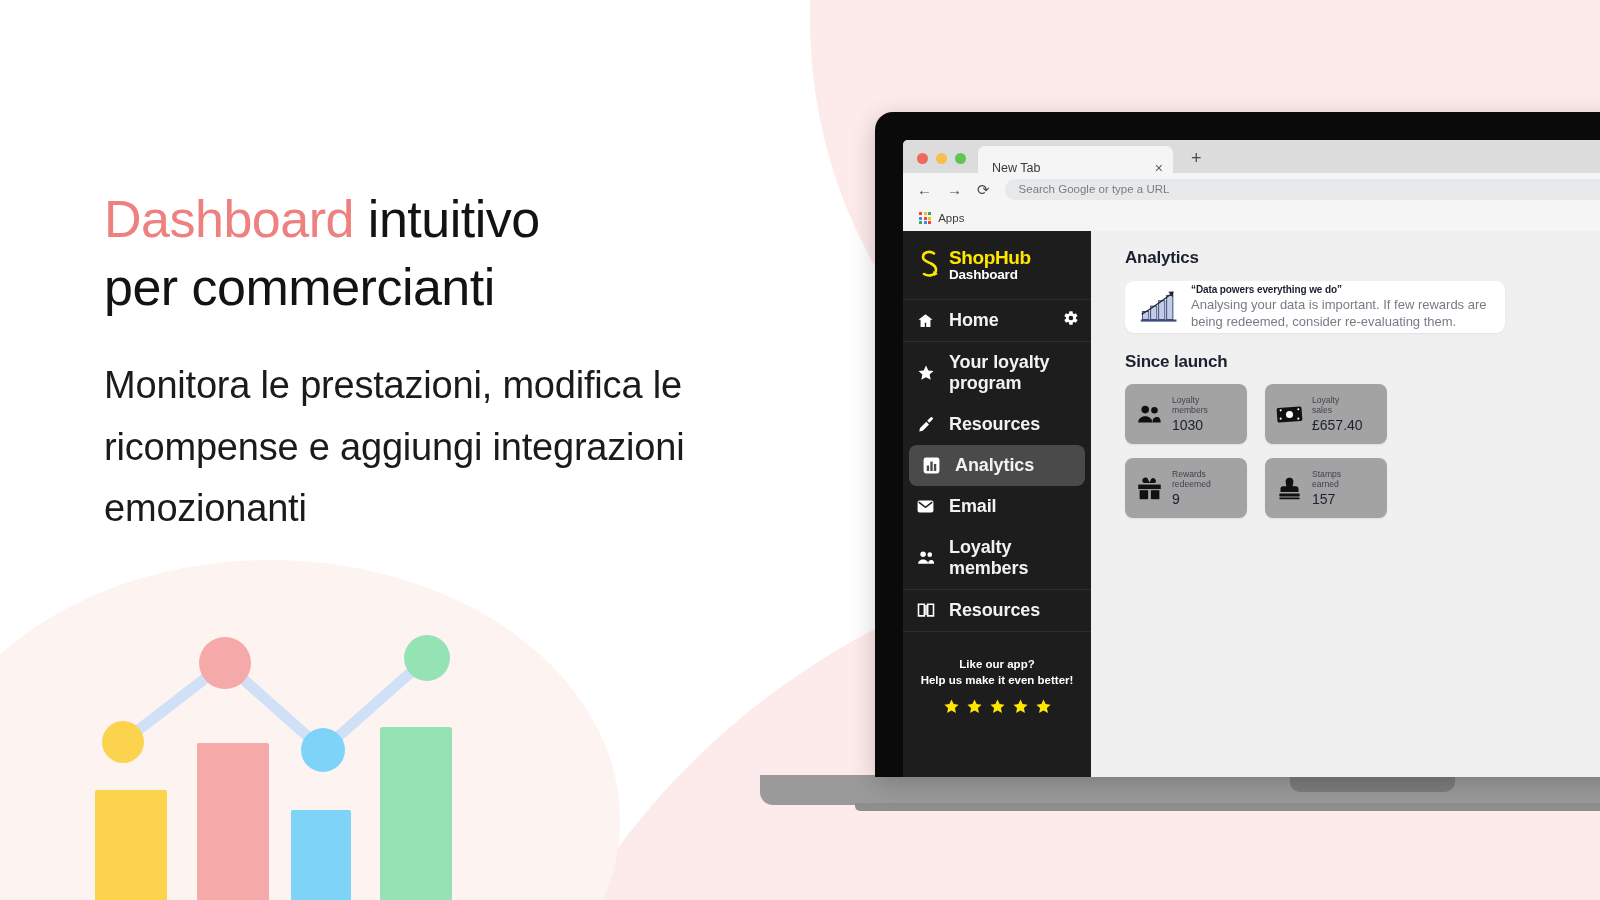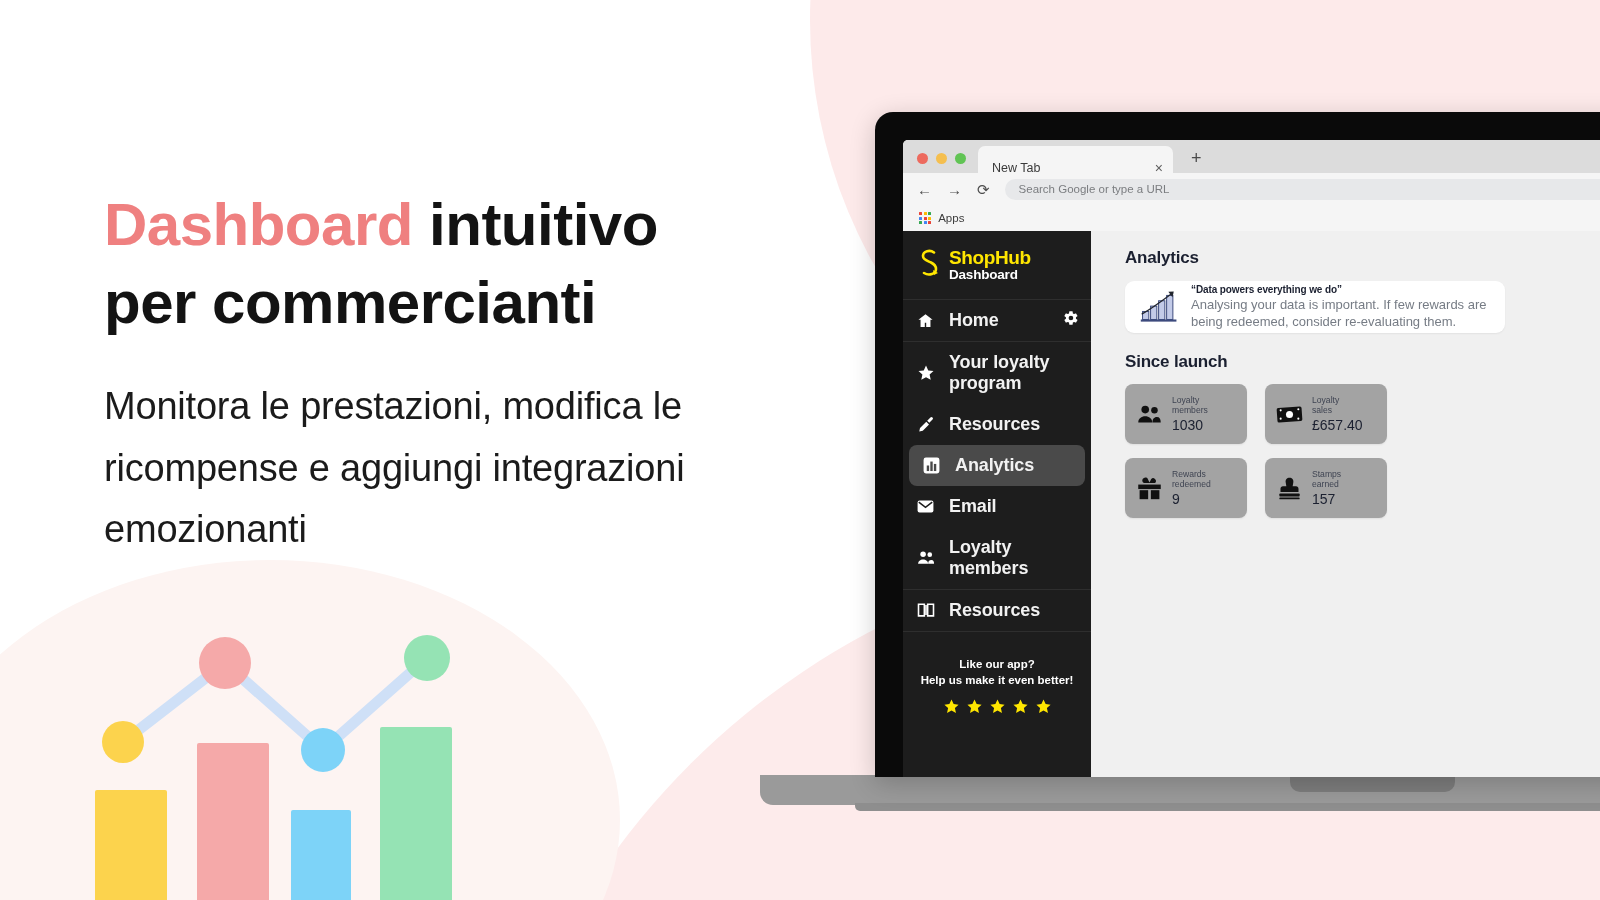--- a/index.html
+++ b/index.html
@@ -23,21 +23,21 @@
   }
   .blob-left-soft {
     position:absolute; left:-80px; top:560px;
     width:700px; height:520px; border-radius:50%;
     background:#fdf4f2; z-index:0;
   }
 
   
   .hero { position:absolute; left:104px; top:186px; width:730px; z-index:6; }
   .hero h1 {
-    font-size:60px; line-height:1.3; font-weight:700;
+    font-size:52px; line-height:1.3; font-weight:400;
     color:#131313; letter-spacing:-0.5px;
   }
   .hero h1 .accent { color:#ef8080; }
   .hero p {
     margin-top:34px; font-size:38px; line-height:1.62;
     font-weight:400; color:#1b1b1b; letter-spacing:-0.2px;
   }
 
   
   .deco-chart { position:absolute; left:75px; top:615px; width:440px; height:290px; z-index:5; }
@@ -113,21 +113,21 @@
   .apps-grid i { width:3px; height:3px; display:block; border-radius:0.5px; }
 
   .app-body { display:flex; height:549px; }
 
   
   .sidebar {
     width:188px; background:#1d1d1d; color:#fff; flex-shrink:0;
     display:flex; flex-direction:column;
   }
   .brand {
-    display:flex; gap:7px;
+    display:flex; align-items:center; gap:7px;
     padding:17px 0 17px 14px;
     border-bottom:1px solid #2e2e2e;
   }
   .brand-text { line-height:1.0; }
   .brand-top { font-size:19px; font-weight:700; color:#ffe600; letter-spacing:-0.4px; }
   .brand-sub { font-size:13.5px; font-weight:700; color:#ffffff; letter-spacing:-0.2px; margin-top:1px;}
 
   .nav-group { border-bottom:1px solid #2e2e2e; }
   .nav-item {
     display:flex; align-items:center; gap:13px;

